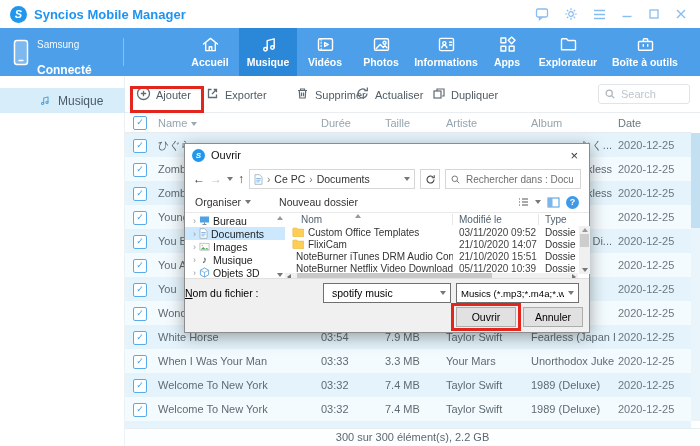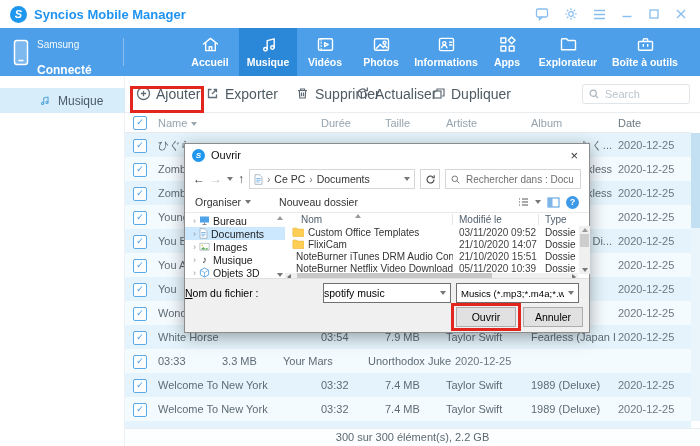--- a/index.html
+++ b/index.html
@@ -26,24 +26,24 @@
   .tlabel{font-size:10.5px;color:#fff;white-space:nowrap;}
   .t1{width:58px}.t2{width:58px}.t3{width:56px}.t4{width:56px}.t5{width:74px}.t6{width:48px}.t7{width:74px}.t8{width:80px}
   
   .sidebar{position:absolute;left:0;top:76px;width:125px;height:370px;background:#fff;border-right:1px solid #EDF1F4;box-sizing:border-box;}
   .side-item{position:absolute;left:0;top:12px;width:125px;height:25px;background:#D7EEFA;display:flex;align-items:center;}
   .side-item svg{margin-left:38px;}
   .side-label{font-size:12px;color:#4A5A64;margin-left:7px;}
   
   .content{position:absolute;left:125px;top:76px;width:575px;height:370px;background:#fff;}
   .toolbar{position:absolute;top:0;left:0;width:575px;height:37px;border-bottom:1px solid #E9EDF0;box-sizing:border-box;background:#fff;}
-  .tb{position:absolute;top:10px;display:flex;align-items:flex-start;gap:5px;font-size:14px;color:#4E5B64;cursor:default;}
+  .tb{position:absolute;top:10px;display:flex;align-items:flex-end;gap:5px;font-size:11px;color:#4E5B64;cursor:default;}
   .tb svg{display:block;}
   .tb-add{left:11px}.tb-exp{left:80px}.tb-del{left:170px}.tb-ref{left:230px}.tb-dup{left:306px}
-  .search{position:absolute;right:10px;top:8px;width:108px;height:20px;border:1px solid #DFE5E9;border-radius:3px;
+  .search{position:absolute;right:10px;top:8px;width:92px;height:20px;border:1px solid #DFE5E9;border-radius:3px;
           display:flex;align-items:center;padding-left:6px;box-sizing:border-box;background:#fff;}
   .search input{border:0;outline:0;width:62px;font-size:11px;color:#8a949c;margin-left:4px;background:transparent;font-family:inherit;}
   .search input::placeholder{color:#BCC5CC;}
   
   .thead{position:absolute;top:37px;left:0;width:566px;height:20px;display:flex;align-items:center;
          font-size:11px;color:#96A4AE;background:#fff;border-bottom:1px solid #E7EBEE;box-sizing:border-box;}
   .cell{box-sizing:border-box;overflow:hidden;white-space:nowrap;}
   .c-cb{width:30px;padding-left:8px;}
   .c-name{width:163px;padding-left:3px;}
   .c-dur{width:64px;padding-left:3px;}
@@ -113,21 +113,21 @@
   .l-vscroll .tri-down{margin-top:auto;margin-bottom:2px;}
   .l-hscroll{position:absolute;left:0;bottom:0;width:293px;height:8px;background:#F0F0F0;display:flex;align-items:center;}
   .l-hthumb{height:8px;width:195px;background:#C8C8C8;margin-left:6px;}
   .l-hscroll .tri-left{margin-left:2px;}
   .l-hscroll .tri-right{margin-left:auto;margin-right:2px;}
   .d-bottom{position:absolute;left:0;bottom:0;width:100%;height:54px;background:#F0F0F0;border-top:1px solid #DFDFDF;box-sizing:border-box;}
   .f-label{position:absolute;left:0;top:8px;width:134px;font-size:10.5px;color:#000;}
   .f-label::first-letter{text-decoration:underline;}
   .f-combo{position:absolute;left:138px;top:4px;width:128px;height:20px;border:1px solid #707070;background:#fff;
            display:flex;align-items:center;box-sizing:border-box;}
-  .f-combo input{border:0;outline:0;flex:1;font-size:10.5px;color:#000;padding-left:0;background:transparent;font-family:inherit;width:10px;}
+  .f-combo input{border:0;outline:0;flex:1;font-size:10.5px;color:#000;padding-left:8px;background:transparent;font-family:inherit;width:10px;}
   .combo-caret{width:14px;align-self:stretch;display:flex;align-items:center;justify-content:center;}
   .f-type{position:absolute;left:271px;top:4px;width:123px;height:20px;border:1px solid #707070;background:#fff;
           display:flex;align-items:center;box-sizing:border-box;font-size:9.6px;color:#000;}
   .f-type .ft-text{flex:1;overflow:hidden;white-space:nowrap;padding-left:4px;}
   .d-btn{position:absolute;top:28px;width:60px;height:20px;background:#E1E1E1;border:1px solid #ADADAD;box-sizing:border-box;
          text-align:center;font-size:10.5px;color:#000;line-height:18px;cursor:default;}
   .f-open{left:271px;}
   .f-cancel{left:338px;}
   
   .ann{position:absolute;border:3px solid #E3261D;box-sizing:border-box;z-index:70;pointer-events:none;}
@@ -407,20 +407,21 @@
           <div class="cell c-name">White Horse</div>
           <div class="cell c-dur">03:54</div>
           <div class="cell c-size">7.9 MB</div>
           <div class="cell c-art">Taylor Swift</div>
           <div class="cell c-alb">Fearless (Japan Di...</div>
           <div class="cell c-date">2020-12-25</div>
         </div>
 
         <div class="row">
           <div class="cell c-cb"><span class="cb">✓</span></div>
+          <div class="cell c-name">When I Was Your Man</div>
           <div class="cell c-dur">03:33</div>
           <div class="cell c-size">3.3 MB</div>
           <div class="cell c-art">Your Mars</div>
           <div class="cell c-alb">Unorthodox Juke...</div>
           <div class="cell c-date">2020-12-25</div>
         </div>
 
         <div class="row">
           <div class="cell c-cb"><span class="cb">✓</span></div>
           <div class="cell c-name">Welcome To New York</div>

